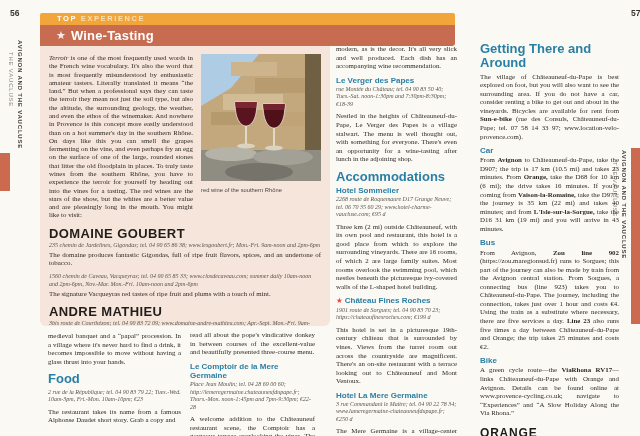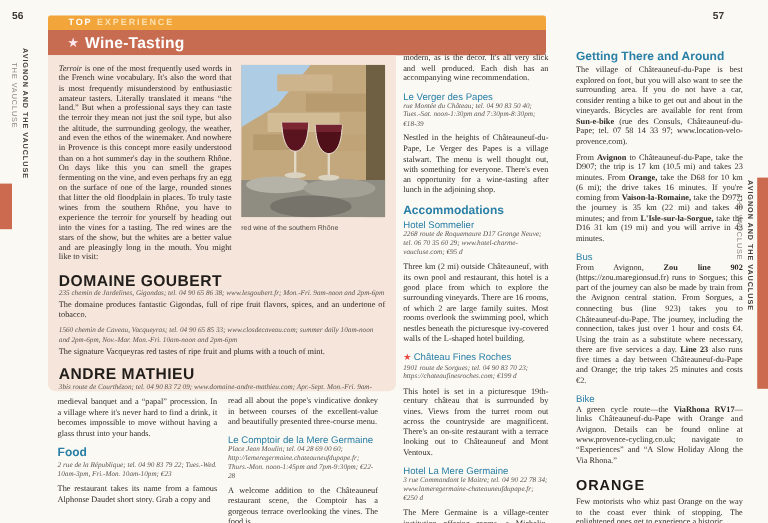--- a/index.html
+++ b/index.html
@@ -44,41 +44,41 @@
   .photo-wrap{width:120px;}
   .photo-caption{font-family:"Liberation Sans",sans-serif;font-size:5.8px;color:#4c4742;margin-top:2px;}
   .winery{margin-top:6px;}
   .winery-name{font-family:"Liberation Sans",sans-serif;font-weight:bold;font-size:13px;letter-spacing:0.4px;color:#211d1a;margin-bottom:1px;}
   .meta{font-style:italic;font-size:6px;line-height:1.25;color:#5a534d;}
   .entry-body{font-size:6.9px;line-height:1.2;text-align:justify;margin-top:1.5px;}
   
   .col{position:absolute;font-size:6.9px;line-height:1.24;text-align:justify;}
   .col p{margin:0 0 4px 0;}
   .subhead-blue{
-    font-family:"Liberation Sans",sans-serif;font-weight:normal;font-size:8px;
+    font-family:"Liberation Sans",sans-serif;font-weight:bold;font-size:8px;
     color:#2a7fa6;text-align:left;line-height:1.15;margin:5px 0 1px 0;
   }
   .section-head{
-    font-family:"Liberation Sans",sans-serif;font-weight:bold;font-size:10px;
+    font-family:"Liberation Sans",sans-serif;font-weight:bold;font-size:13px;
     color:#2a7fa6;text-align:left;line-height:1.1;margin:6px 0 2px 0;
   }
   .orange-head{
     font-family:"Liberation Sans",sans-serif;font-weight:bold;font-size:12px;
     letter-spacing:0.8px;color:#1d1a17;text-align:left;margin:8px 0 3px 0;
   }
   .red-star{color:#e8453c;font-size:7.5px;font-family:"DejaVu Sans",sans-serif;margin-right:2px;}
   .meta-block{margin:0 0 2px 0;text-align:left;}
 </style>
 </head>
 <body>
 
 <div class="spread">
 
   <div class="pagenum" style="left:10px;">56</div>
-  <div class="pagenum" style="left:594px;">57</div>
+  <div class="pagenum" style="left:631px;">57</div>
 
   <div class="side-tab" style="left:0;top:153px;width:10px;height:38px;"></div>
   <div class="vtext light" style="left:8px;top:52px;">THE VAUCLUSE</div>
   <div class="vtext bold" style="left:17px;top:40px;">AVIGNON AND THE VAUCLUSE</div>
 
   <div class="side-tab" style="left:631px;top:148px;width:9px;height:176px;"></div>
   <div class="vtext bold" style="left:621px;top:150px;">AVIGNON AND THE VAUCLUSE</div>
   <div class="vtext light" style="left:612px;top:162px;">THE VAUCLUSE</div>
 
   <div class="banner-kicker"><span>TOP</span>&nbsp;<span class="rest">EXPERIENCE</span></div>
@@ -162,20 +162,21 @@
     <p class="meta meta-block">1901 route de Sorgues; tel. 04 90 83 70 23; https://chateaufinesroches.com; €199 d</p>
     <p>This hotel is set in a picturesque 19th-century château that is surrounded by vines. Views from the turret room out across the countryside are magnificent. There's an on-site restaurant with a terrace looking out to Châteauneuf and Mont Ventoux.</p>
     <div class="subhead-blue">Hotel La Mere Germaine</div>
     <p class="meta meta-block">3 rue Commandant le Maitre; tel. 04 90 22 78 34; www.lameregermaine-chateauneufdupape.fr; €250 d</p>
     <p>The Mere Germaine is a village-center institution offering rooms, a Michelin-starred restaurant, and a brasserie. The rooms eschew the usual subdued Provençal palette in favor of bold, bright colors. They offer sweeping views over the surrounding countryside.</p>
   </div>
 
   <div class="col" style="left:480px;top:42px;width:139px;">
     <div class="section-head" style="margin-top:0;">Getting There and Around</div>
     <p><span>The village of Châteauneuf-du-Pape is best explored on foot, but you will also want to see the surrounding area. If you do not have a car, consider renting a bike to get out and about in the vineyards. Bicycles are available for rent from </span><span style="font-weight: bold;">Sun-e-bike</span><span> (rue des Consuls, Châteauneuf-du-Pape; tel. 07 58 14 33 97; www.location-velo-provence.com).</span></p>
+    <div class="subhead-blue">Car</div>
     <p><span>From </span><span style="font-weight: bold;">Avignon</span><span> to Châteauneuf-du-Pape, take the D907; the trip is 17 km (10.5 mi) and takes 23 minutes. From </span><span style="font-weight: bold;">Orange,</span><span> take the D68 for 10 km (6 mi); the drive takes 16 minutes. If you're coming from </span><span style="font-weight: bold;">Vaison-la-Romaine,</span><span> take the D977; the journey is 35 km (22 mi) and takes 40 minutes; and from </span><span style="font-weight: bold;">L'Isle-sur-la-Sorgue,</span><span> take the D16 31 km (19 mi) and you will arrive in 43 minutes.</span></p>
     <div class="subhead-blue">Bus</div>
     <p><span>From Avignon, </span><span style="font-weight: bold;">Zou line 902</span><span> (https://zou.maregionsud.fr) runs to Sorgues; this part of the journey can also be made by train from the Avignon central station. From Sorgues, a connecting bus (line 923) takes you to Châteauneuf-du-Pape. The journey, including the connection, takes just over 1 hour and costs €4. Using the train as a substitute where necessary, there are five services a day. </span><span style="font-weight: bold;">Line 23</span><span> also runs five times a day between Châteauneuf-du-Pape and Orange; the trip takes 25 minutes and costs €2.</span></p>
     <div class="subhead-blue">Bike</div>
     <p><span>A green cycle route—the </span><span style="font-weight: bold;">ViaRhona RV17</span><span>—links Châteauneuf-du-Pape with Orange and Avignon. Details can be found online at www.provence-cycling.co.uk; navigate to “Experiences” and “A Slow Holiday Along the Via Rhona.”</span></p>
     <div class="orange-head">ORANGE</div>
     <p>Few motorists who whiz past Orange on the way to the coast ever think of stopping. The enlightened ones get to experience a historic</p>
   </div>
 
 </div>

